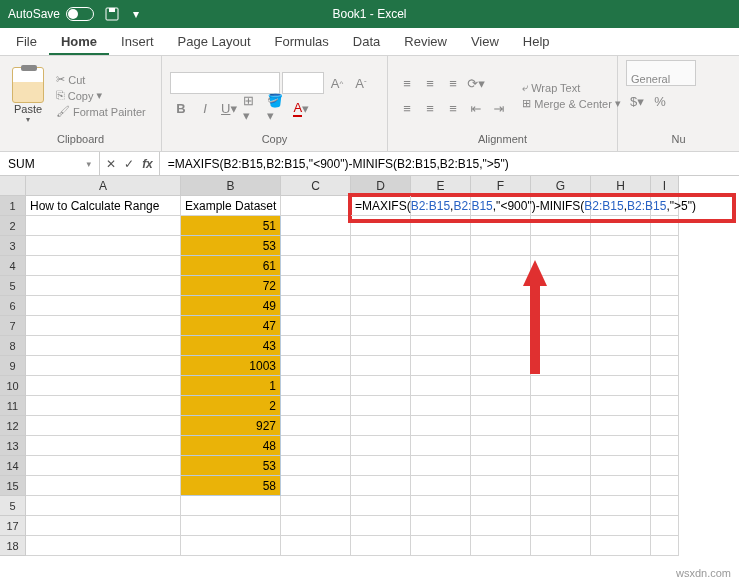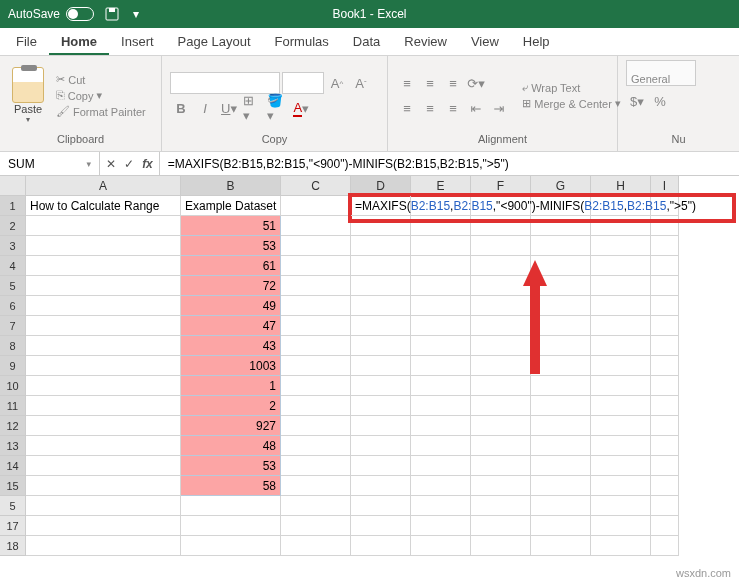--- a/index.html
+++ b/index.html
@@ -48,21 +48,21 @@
 .fx-label { font-style:italic; font-weight:bold; }
 .formula-input { flex:1; padding:0 8px; display:flex; align-items:center; font-size:12px; }
 
 
 .grid { display: grid; grid-template-columns: 26px 155px 100px 70px 60px 60px 60px 60px 60px 28px; grid-auto-rows: 20px; }
 .hdr { background:#e6e6e6; border-right:1px solid #ccc; border-bottom:1px solid #ccc; display:flex; align-items:center; justify-content:center; font-size:12px; color:#333; }
 .rowhdr { background:#e6e6e6; border-right:1px solid #ccc; border-bottom:1px solid #ccc; display:flex; align-items:center; justify-content:center; font-size:11px; color:#333; }
 .rowhdr.sel { background:#d4d4d4; }
 .cell { border-right:1px solid #d4d4d4; border-bottom:1px solid #d4d4d4; padding:0 4px; display:flex; align-items:center; font-size:12px; overflow:visible; white-space:nowrap; }
 .cell.num { justify-content:flex-end; }
-.cell.selrange { background:#fca5a5; border-right:1px solid #b7c9db; border-bottom:1px solid #b7c9db; }
+.cell.selrange { background:#eab308; border-right:1px solid #b7c9db; border-bottom:1px solid #b7c9db; }
 .selectAll { background:#e6e6e6; border-right:1px solid #ccc; border-bottom:1px solid #ccc; }
 .col-hdr.sel { background:#d4d4d4; }
 
 
 .red-box { position:absolute; border:4px solid #e03030; pointer-events:none; }
 .arrow { position:absolute; pointer-events:none; }
 .arrow-head { width:0; height:0; border-left:12px solid transparent; border-right:12px solid transparent; border-bottom:26px solid #e03030; position:absolute; }
 .arrow-stem { width:10px; background:#e03030; position:absolute; }
 
 

